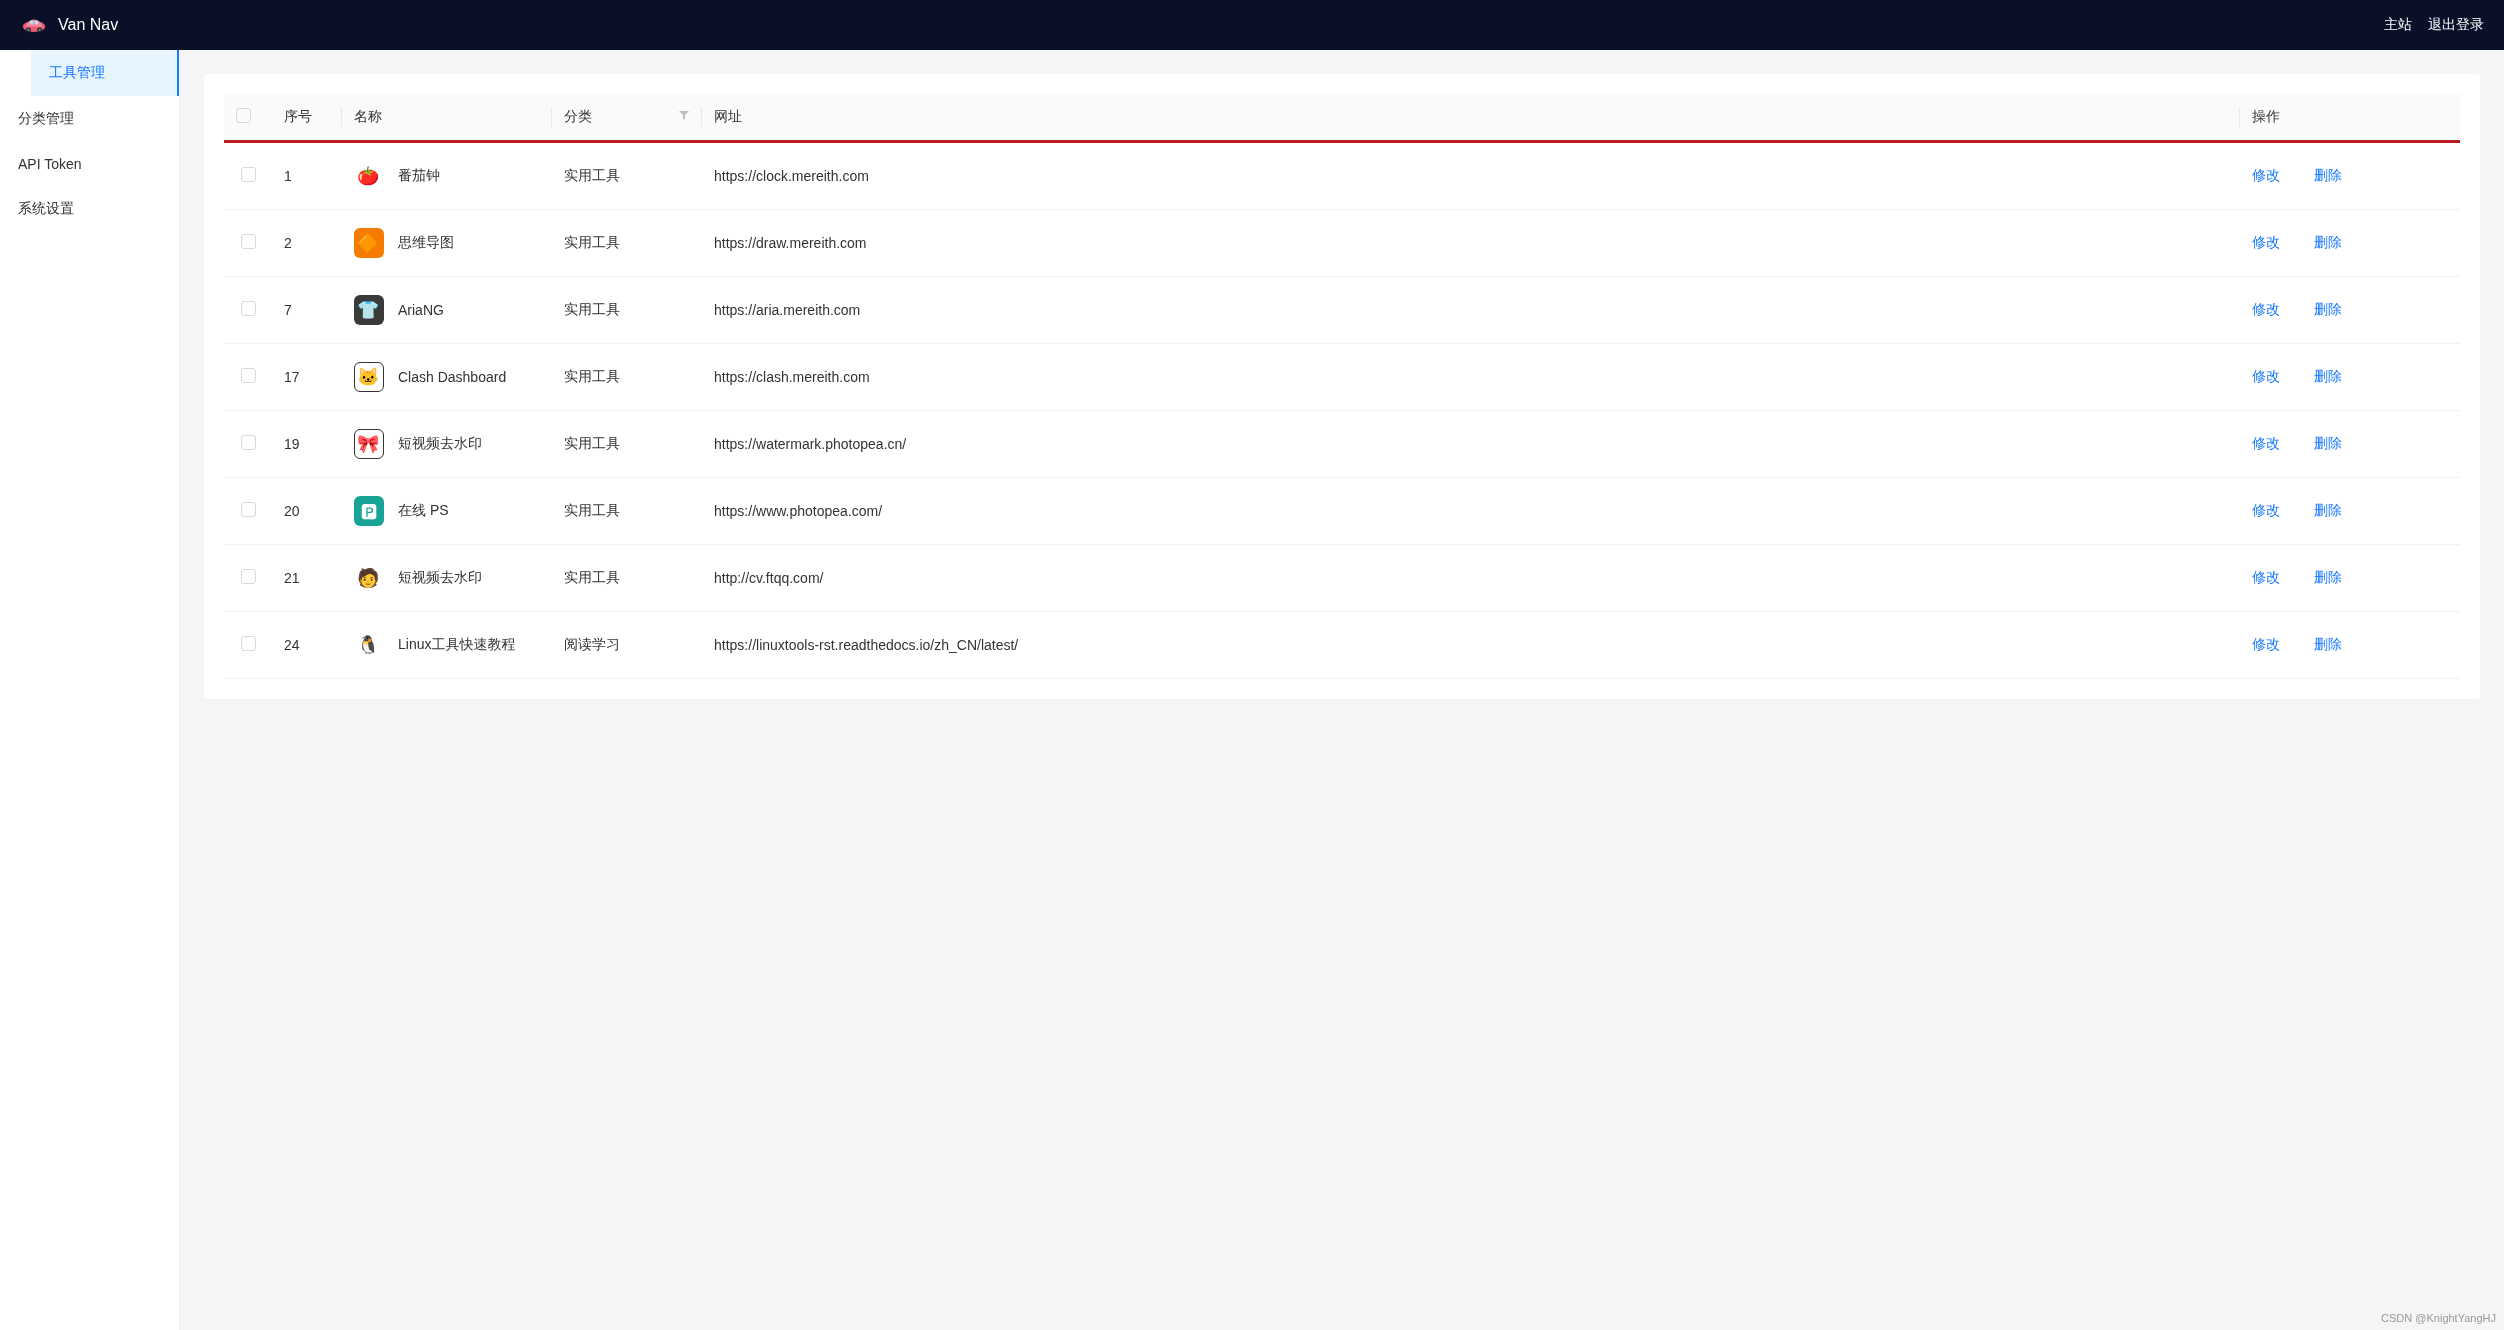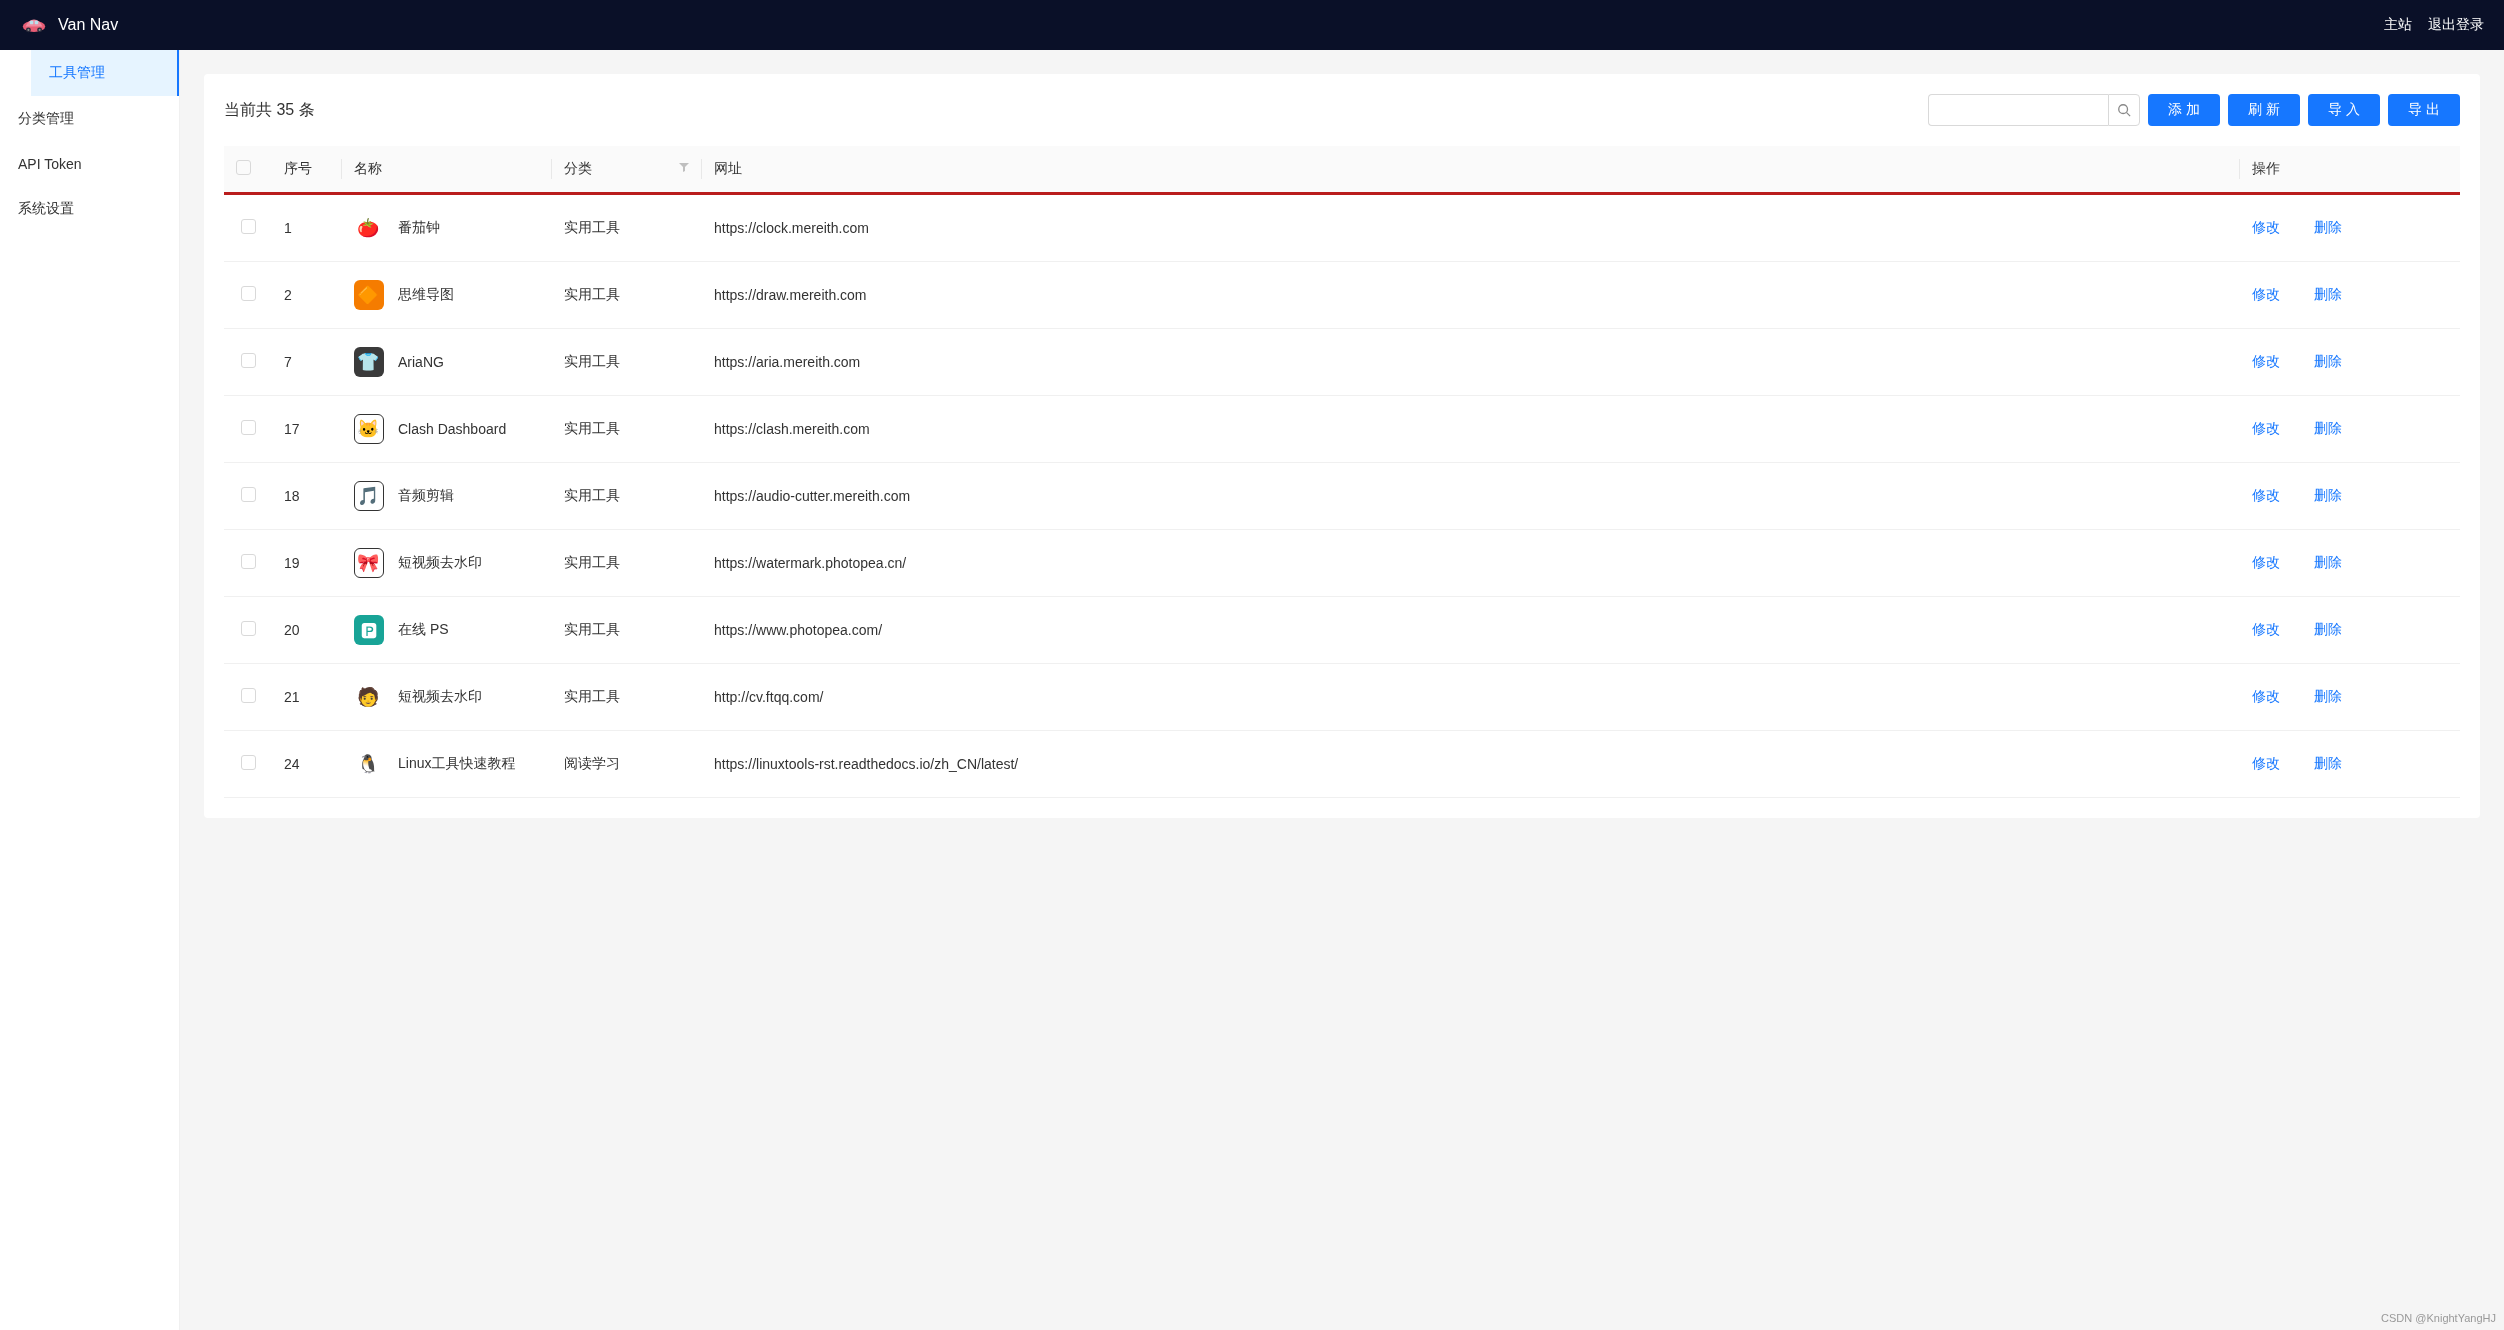--- a/index.html
+++ b/index.html
@@ -71,40 +71,20 @@
 <div class="layout">
   <div class="sidebar" id="sidebar">
       <div class="sidebar-item active">工具管理</div>
       <div class="sidebar-item">分类管理</div>
       <div class="sidebar-item">API Token</div>
       <div class="sidebar-item">系统设置</div>
     </div>
 
   <div class="main">
     <div class="card">
-      <div class="toolbar">
-        <div class="count-text">
-          <span>当前共 </span><span>35</span><span> 条</span>
-        </div>
-        <div class="toolbar-right">
-          <div class="search-wrap">
-            <input class="search-input" placeholder="" style="">
-            <button class="search-btn">
-              <svg width="14" height="14" viewBox="0 0 16 16">
-                  <circle cx="7" cy="7" r="5" fill="none" stroke="#888" stroke-width="1.5"></circle>
-                  <line x1="11" y1="11" x2="15" y2="15" stroke="#888" stroke-width="1.5"></line>
-                </svg>
-            </button>
-          </div>
-          <button class="btn-primary">添加</button>
-          <button class="btn-primary">刷新</button>
-          <button class="btn-primary">导入</button>
-          <button class="btn-primary">导出</button>
-        </div>
-      </div>
 
       <table class="table">
         <thead>
           <tr>
             <th class="checkbox-cell"><span class="chk"></span></th>
             <th class="col-seq with-divider">序号</th>
             <th class="col-name with-divider">名称</th>
             <th class="col-cat with-divider">
               <span>分类</span>
               <span class="filter-icon">
@@ -177,36 +157,20 @@
     </td>
     <td>实用工具</td>
     <td>https://clash.mereith.com</td>
     <td>
       <span class="action-link">修改</span>
       <span class="action-link">删除</span>
     </td>
   </tr>
             <tr>
     <td class="checkbox-cell"><span class="chk"></span></td>
-    <td>18</td>
-    <td>
-      <div class="name-cell">
-        <div class="item-icon" style="background:#fff;border:1px solid #333;">🎵</div>
-        <span>音频剪辑</span>
-      </div>
-    </td>
-    <td>实用工具</td>
-    <td>https://audio-cutter.mereith.com</td>
-    <td>
-      <span class="action-link">修改</span>
-      <span class="action-link">删除</span>
-    </td>
-  </tr>
-            <tr>
-    <td class="checkbox-cell"><span class="chk"></span></td>
     <td>19</td>
     <td>
       <div class="name-cell">
         <div class="item-icon" style="background:#fff;border:1px solid #333;">🎀</div>
         <span>短视频去水印</span>
       </div>
     </td>
     <td>实用工具</td>
     <td>https://watermark.photopea.cn/</td>
     <td>

